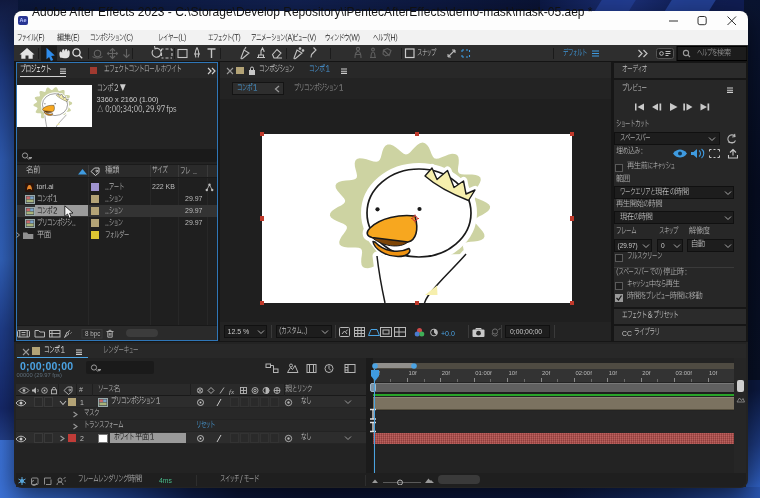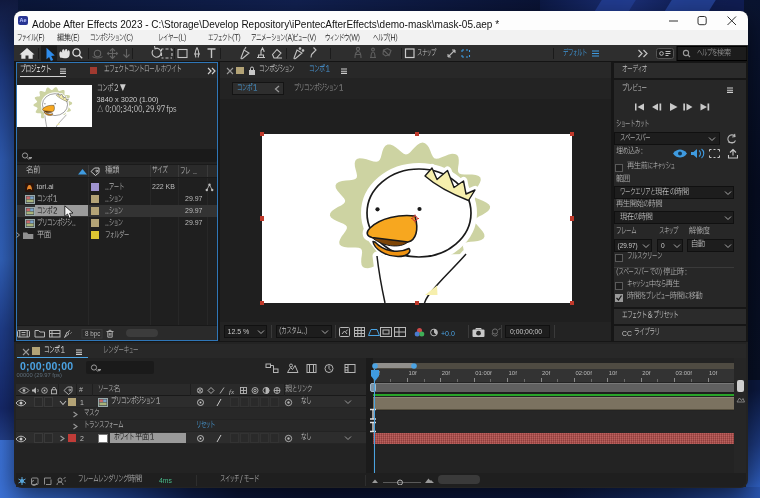--- a/index.html
+++ b/index.html
@@ -151,21 +151,21 @@
 <div class="ab" style="left:726px;top:-4px;width:26px;height:20px;background:#101d52;transform:skewX(-32deg)"></div>
 <div class="ab" style="left:744px;top:380px;width:16px;height:118px;background:linear-gradient(170deg,#0c1940 10%,#1d3a80 55%,#2f5fc0 90%)"></div>
 <div class="ab" style="left:560px;top:487px;width:200px;height:11px;background:linear-gradient(90deg,rgba(10,16,40,0) 0%,#16306e 55%,#2a55b0 100%)"></div>
 <div class="ab" style="left:744px;top:0;width:16px;height:380px;background:linear-gradient(180deg,#0a1430 0%,#060d22 50%,#081025 100%)"></div>
 
 <div class="ab" style="left:14px;top:11px;width:734px;height:477px;background:#232323;border-radius:8px;box-shadow:0 8px 24px rgba(0,0,0,.55)"></div>
 
 <div class="ab" style="left:14px;top:11px;width:734px;height:19px;background:#fdfdfd;border-radius:8px 8px 0 0"></div>
 <div class="ab" style="left:18px;top:15.5px;width:9.5px;height:9.5px;background:#283593;border-radius:2px"></div>
 <div class="txt" style="left:19.5px;top:17.3px;font-size:5.5px;font-weight:bold;color:#b9c5ff">Ae</div>
-<div class="txt" style="left:32px;top:19px;font-size:10px;color:#111">Adobe After Effects 2023 - C:\Storage\Develop Repository\iPentecAfterEffects\demo-mask\mask-05.aep *</div>
+<div class="txt" style="left:32px;top:5px;font-size:12px;color:#111">Adobe After Effects 2023 - C:\Storage\Develop Repository\iPentecAfterEffects\demo-mask\mask-05.aep *</div>
 <svg class="ab" style="left:668px;top:15px" width="72" height="12" viewBox="0 0 72 12" fill="none" stroke="#303030">
 <line x1="1" y1="6" x2="10" y2="6"></line>
     <rect x="30" y="1.5" width="8.2" height="8.2" rx="1.8"></rect>
     <path d="M59.5 1.5 L68 10 M68 1.5 L59.5 10"></path>
 </svg>
 
 <div class="ab" style="left:14px;top:30px;width:734px;height:15px;background:#f2f2f2"></div>
 <svg class="tx" style="left:16.8px;top:32.7px" width="29" height="12">
     <g transform="translate(0,7.58) scale(0.00861,-0.00861)" fill="#1c1c1c">
       <use href="#g0" transform="translate(0,0) scale(0.64,1)"></use>
@@ -416,21 +416,21 @@
   </svg>
 <svg class="tx" style="left:96.5px;top:82.8px" width="31" height="12">
     <g transform="translate(0,8.01) scale(0.0091,-0.0091)" fill="#cccccc">
       <use href="#g10" transform="translate(0,0) scale(0.64,1)"></use>
       <use href="#g11" transform="translate(580,0) scale(0.64,1)"></use>
       <use href="#g12" transform="translate(1160,0) scale(0.64,1)"></use>
       <use href="#g52" transform="translate(1864,0) scale(0.82,1)"></use>
       <use href="#g53" transform="translate(2479,0) scale(0.72,1)"></use>
     </g>
   </svg>
-<div class="txt" style="left:96.5px;top:95px;font-size:7.4px;color:#cccccc">3840 x 3020 (1.00)</div>
+<div class="txt" style="left:96.5px;top:95px;font-size:7.4px;color:#cccccc">3360 x 2160 (1.00)</div>
 <svg class="tx" style="left:96.5px;top:104.2px" width="81" height="12">
     <g transform="translate(0,7.9) scale(0.00898,-0.00898)" fill="#cccccc">
       <use href="#g54" transform="translate(0,0) scale(0.72,1)"></use>
       <use href="#g55" transform="translate(904,0) scale(0.82,1)"></use>
       <use href="#g56" transform="translate(1395,0) scale(0.82,1)"></use>
       <use href="#g55" transform="translate(1633,0) scale(0.82,1)"></use>
       <use href="#g55" transform="translate(2125,0) scale(0.82,1)"></use>
       <use href="#g56" transform="translate(2616,0) scale(0.82,1)"></use>
       <use href="#g57" transform="translate(2854,0) scale(0.82,1)"></use>
       <use href="#g58" transform="translate(3345,0) scale(0.82,1)"></use>

